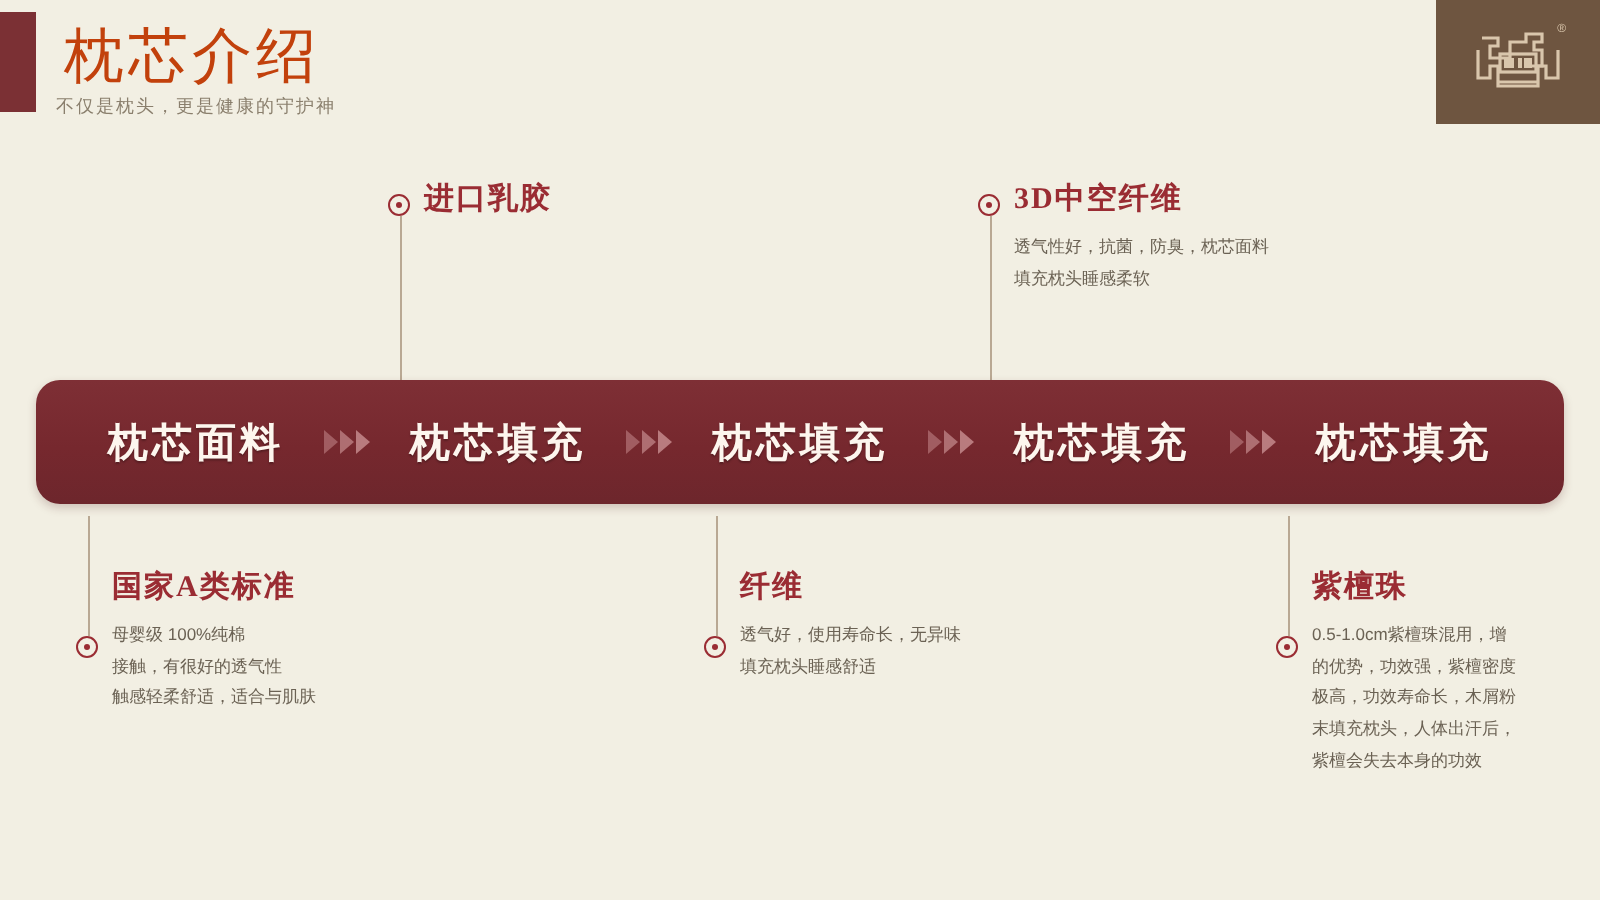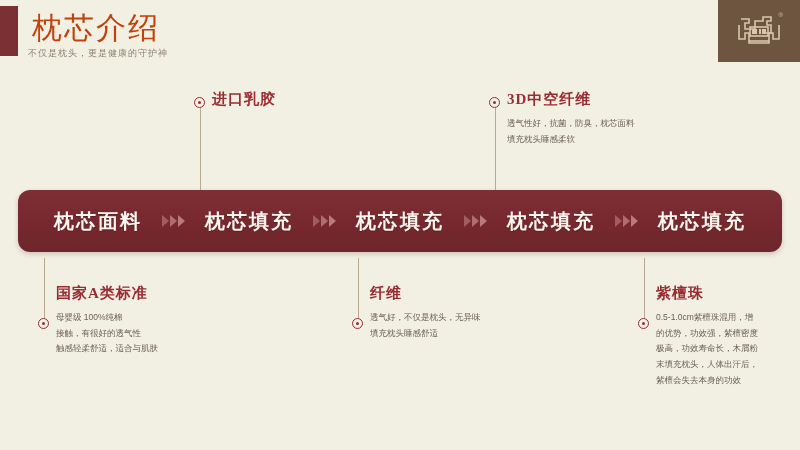--- a/index.html
+++ b/index.html
@@ -194,21 +194,21 @@
     </div>
   </div>
 
   <div class="marker down" style="left:352px; top:258px;">
     <div class="stem" style="height:60px;"></div>
     <div class="ring"></div>
   </div>
   <div class="callout" style="left:370px; top:284px;">
     <div class="callout-head">纤维</div>
     <div class="callout-lines">
-      <div>透气好，不仅是枕头，无异味</div>
+      <div>透气好，使用寿命长，无异味</div>
       <div>填充枕头睡感舒适</div>
     </div>
   </div>
 
   <div class="marker down" style="left:638px; top:258px;">
     <div class="stem" style="height:60px;"></div>
     <div class="ring"></div>
   </div>
   <div class="callout" style="left:656px; top:284px;">
     <div class="callout-head">紫檀珠</div>

